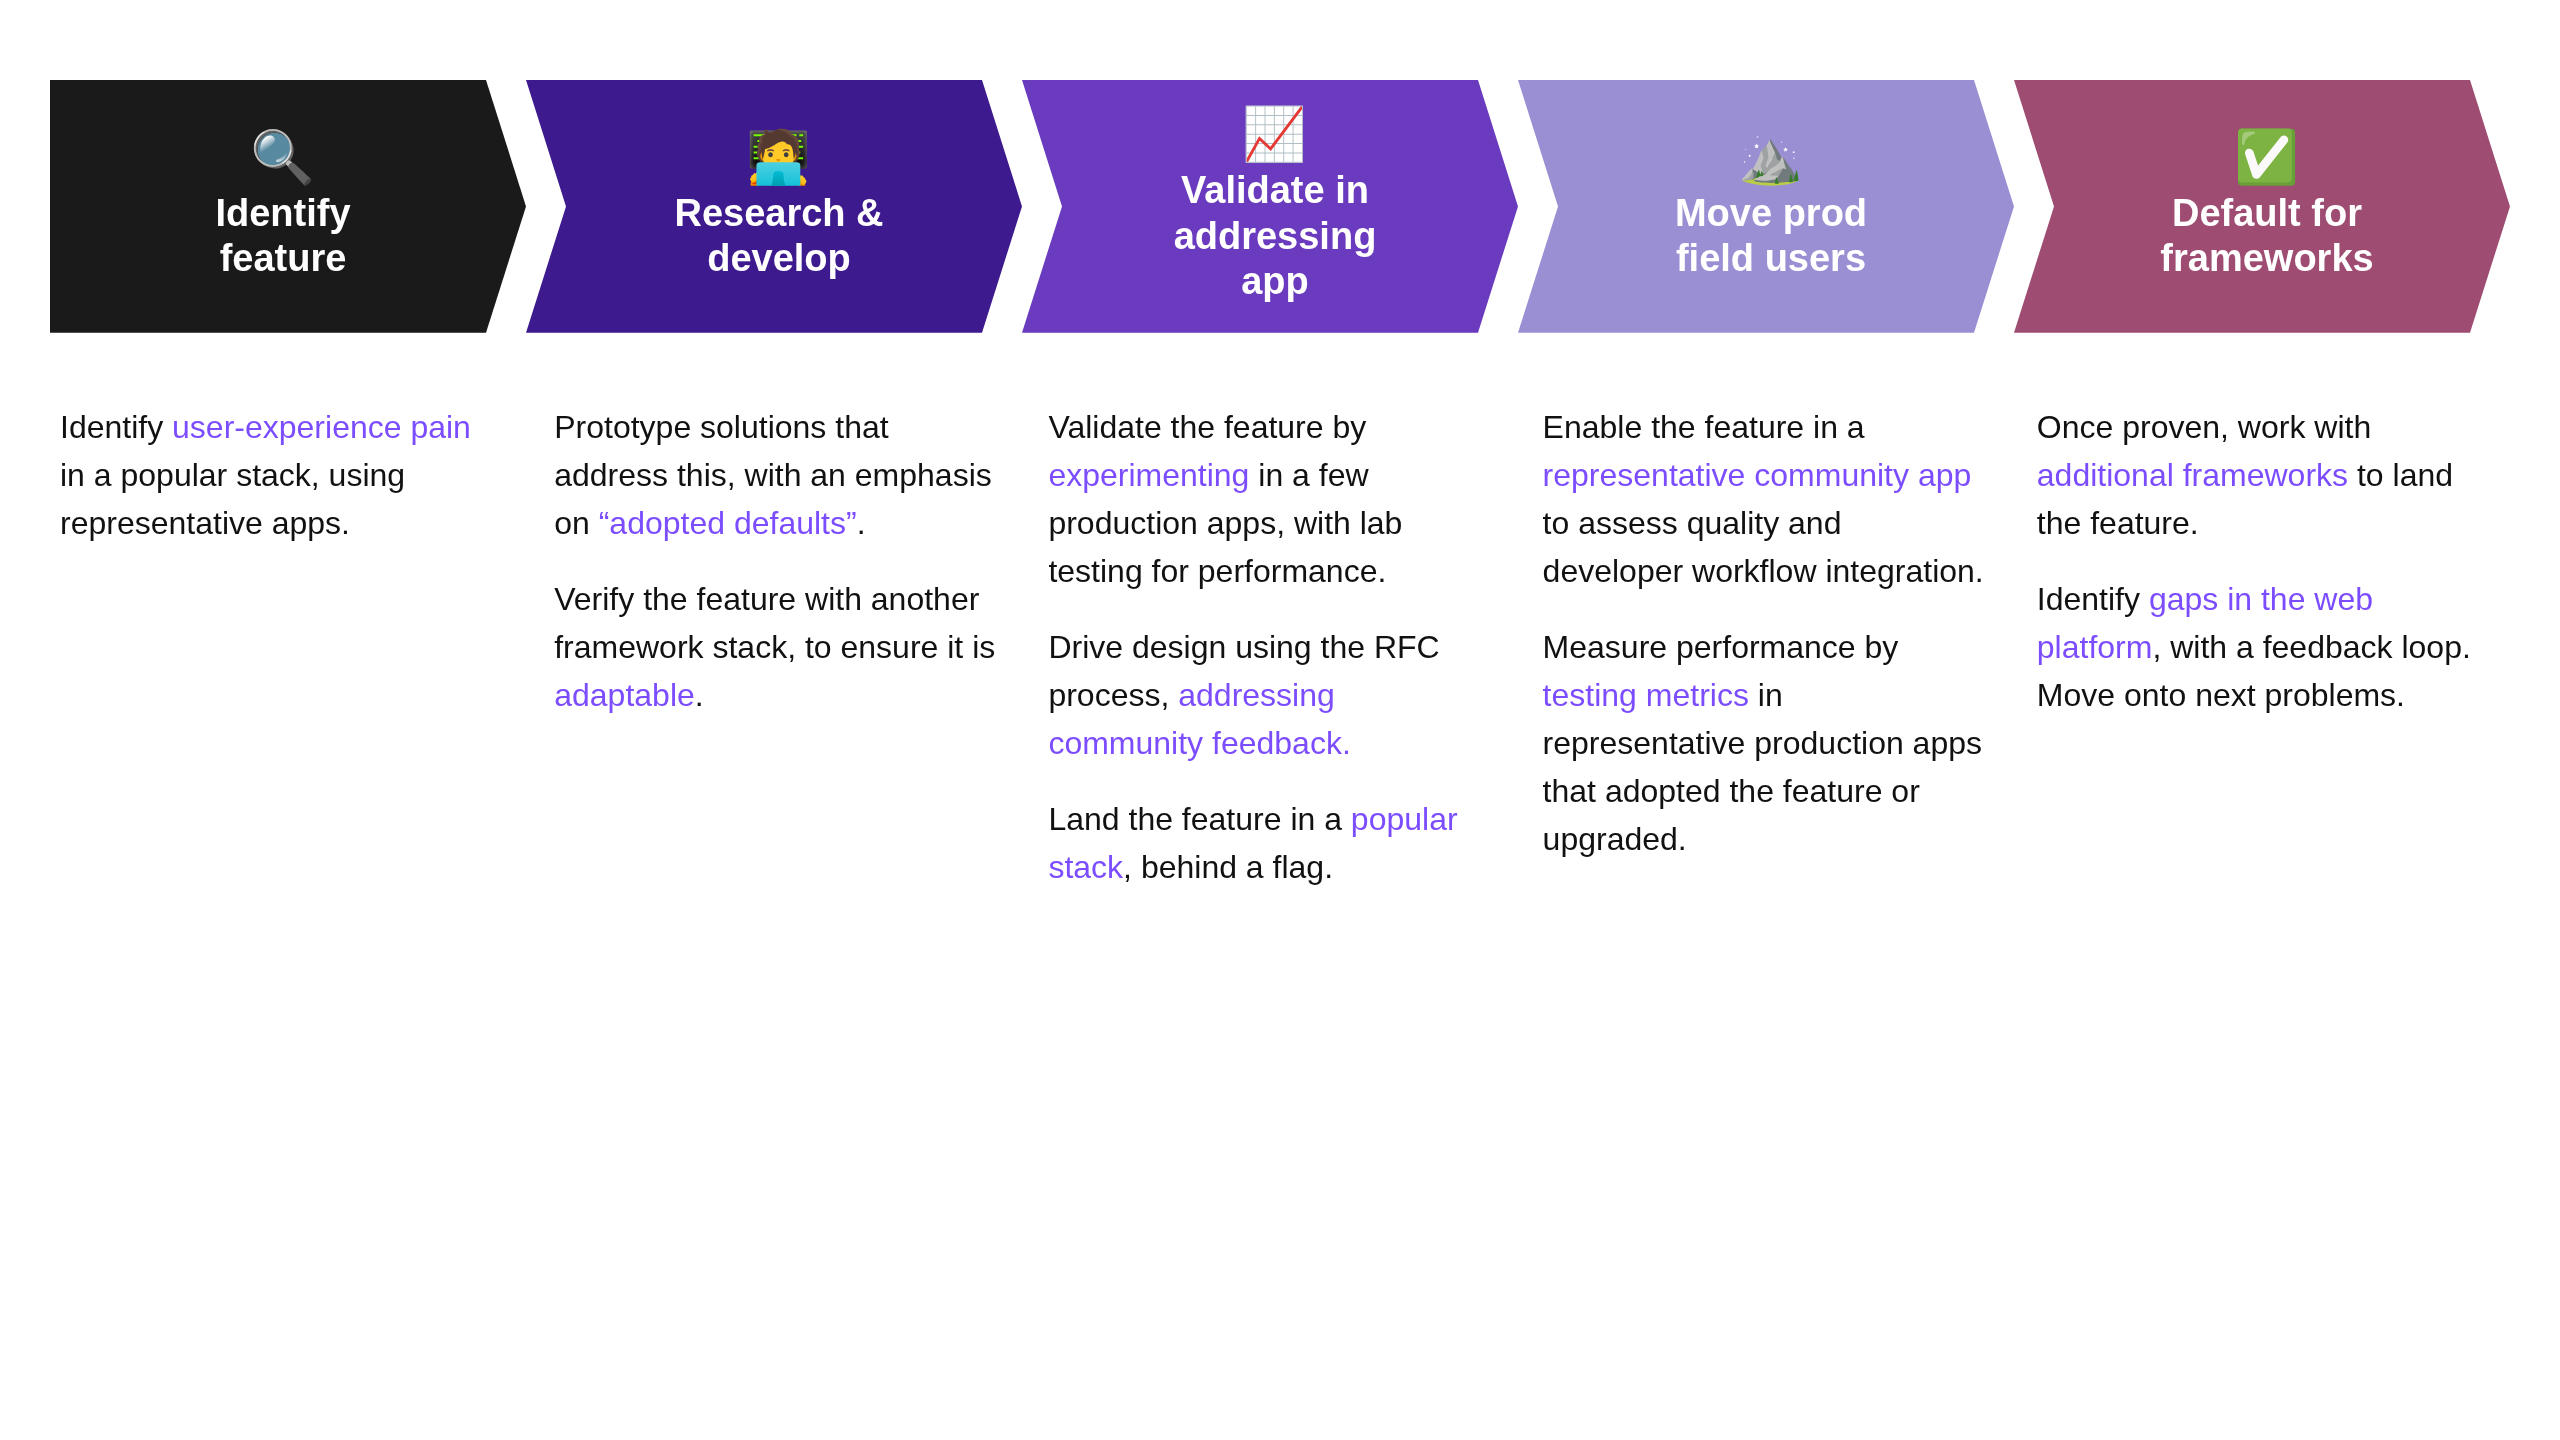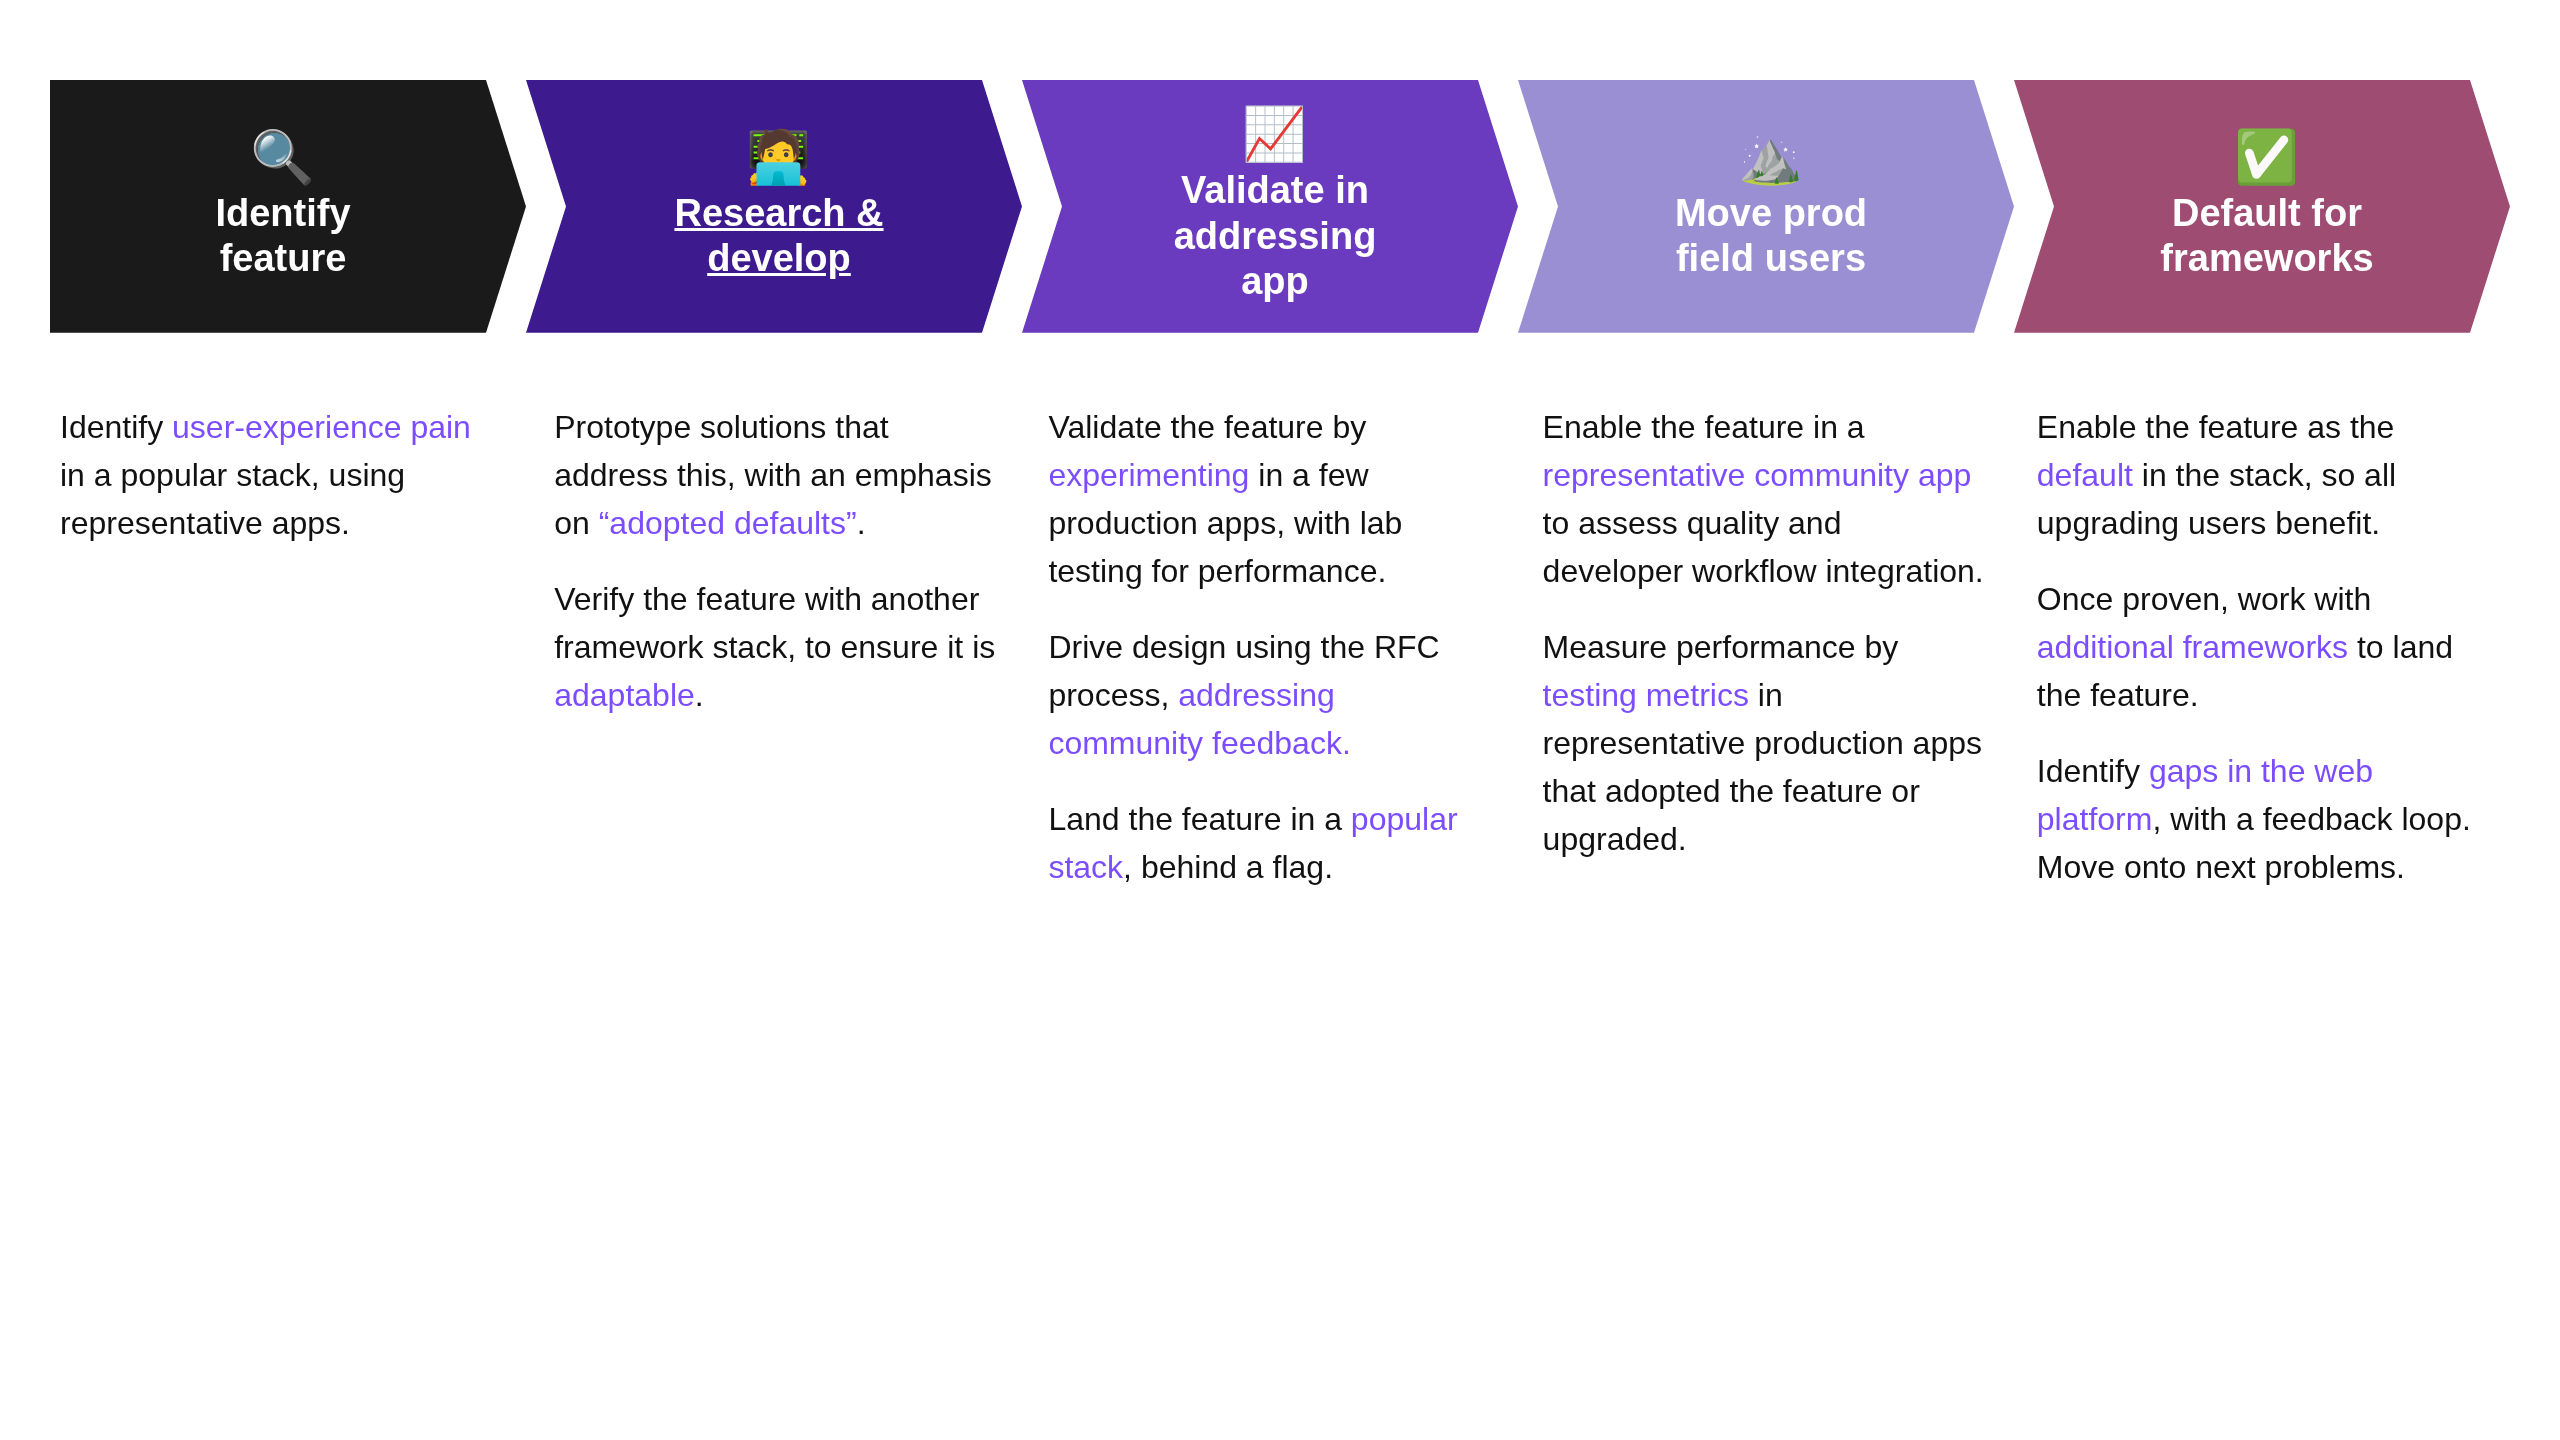--- a/index.html
+++ b/index.html
@@ -79,21 +79,21 @@
 <h1></h1>
 
 <div class="arrows-row" id="arrows-container">
     <div class="arrow-step step-1" style="background-color: rgb(26, 26, 26); clip-path: polygon(0px 0px, calc(100% - 40px) 0px, 100% 50%, calc(100% - 40px) 100%, 0px 100%); padding-left: 30px;">
       <div class="icon">🔍</div>
       <div class="label" style="white-space: pre-line;">Identify
 feature</div>
     </div>
     <div class="arrow-step" style="background-color: rgb(61, 26, 142);">
       <div class="icon">🧑‍💻</div>
-      <div class="label" style="white-space: pre-line; text-decoration: underline;">Research &amp;
+      <div class="label" style="white-space: pre-line;">Research &amp;
 develop</div>
     </div>
     <div class="arrow-step" style="background-color: rgb(106, 59, 191);">
       <div class="icon">📈</div>
       <div class="label" style="white-space: pre-line;">Validate in
 addressing
 app</div>
     </div>
     <div class="arrow-step" style="background-color: rgb(155, 143, 212);">
       <div class="icon">⛰️</div>
@@ -118,17 +118,16 @@
     <div class="content-col">
       <p>Validate the feature by <span class="link-purple">experimenting</span> in a few production apps, with lab testing for performance.</p>
       <p>Drive design using the RFC process, <span class="link-purple">addressing community feedback.</span></p>
       <p>Land the feature in a <span class="link-purple">popular stack</span>, behind a flag.</p>
     </div>
     <div class="content-col">
       <p>Enable the feature in a <span class="link-purple">representative community app</span> to assess quality and developer workflow integration.</p>
       <p>Measure performance by <span class="link-purple">testing metrics</span> in representative production apps that adopted the feature or upgraded.</p>
     </div>
     <div class="content-col">
-      <p>Enable the feature as the <span class="link-purple">default</span> in the stack, so all upgrading users benefit.</p>
       <p>Once proven, work with <span class="link-purple">additional frameworks</span> to land the feature.</p>
       <p>Identify <span class="link-purple">gaps in the web platform</span>, with a feedback loop. Move onto next problems.</p>
     </div>
   </div>
 
 </body></html>

